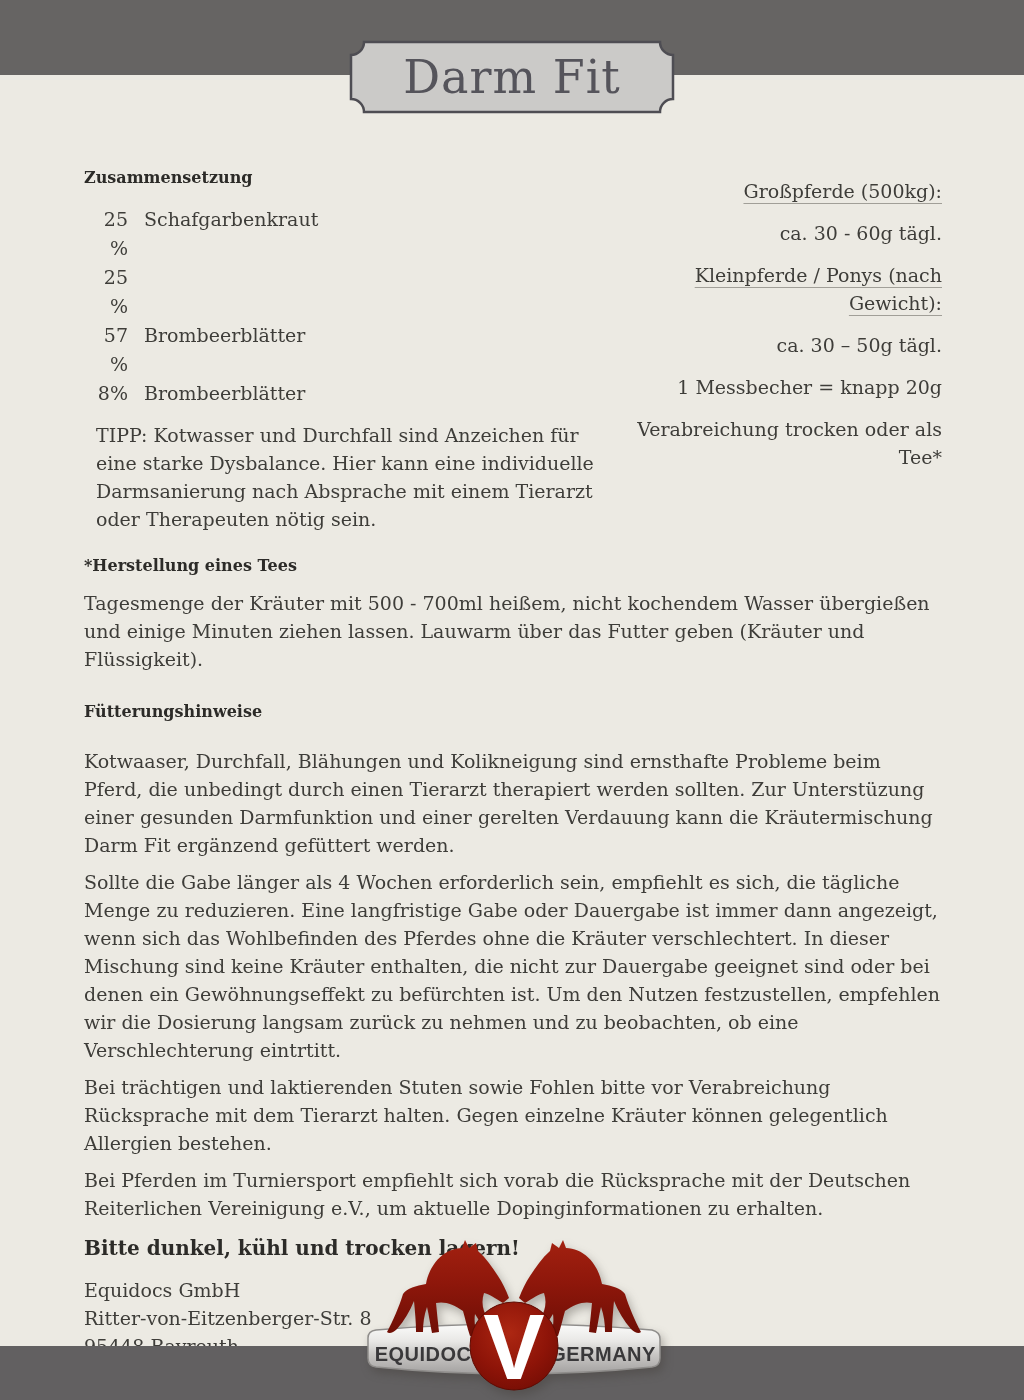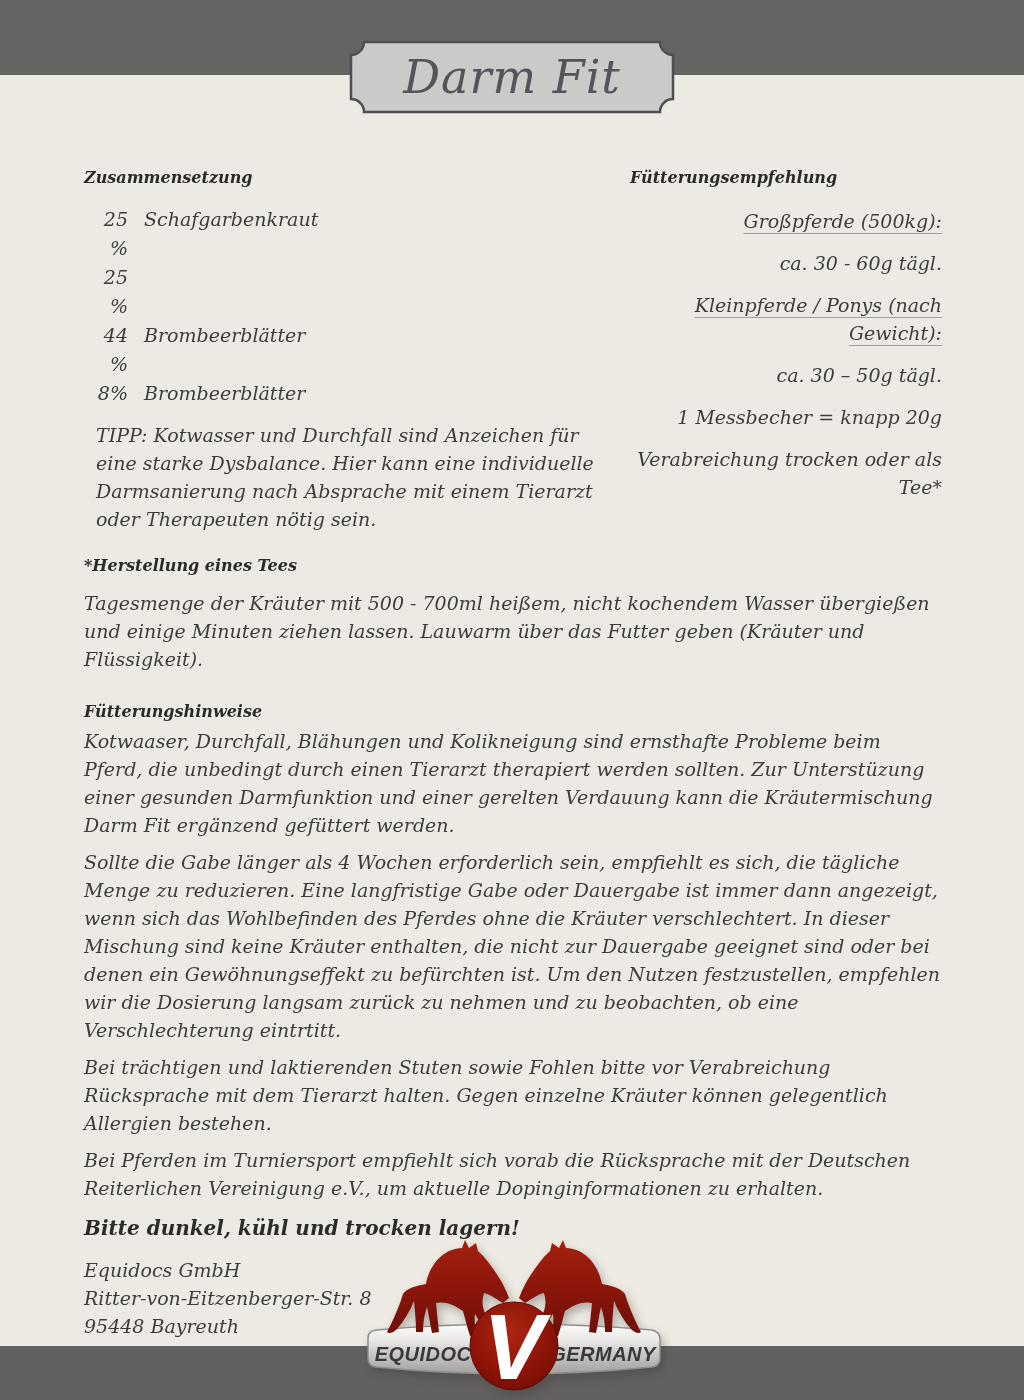--- a/index.html
+++ b/index.html
@@ -1,20 +1,20 @@
 <!DOCTYPE html>
 <html><head>
 <meta charset="utf-8">
 <title>Darm Fit</title>
 <style>
   html,body { margin:0; padding:0; background:#d8d6d0; }
   .page {
     position:relative; width:1024px; height:1400px; margin:0 auto;
     background:#ECEAE3; overflow:hidden;
-    font-family:"DejaVu Serif", serif; color:#3E3D39;font-style:italic;
+    font-family:"DejaVu Serif", serif; color:#3E3D39;
   }
   .top-band {
     position:absolute; top:0; left:0; width:1024px; height:75px;
     background:#666463;
   }
   .bottom-band {
     position:absolute; bottom:0; left:0; width:1024px; height:54px;
     background:#626061;
   }
   
@@ -43,21 +43,21 @@
   .comp-row .herb { margin-left:16px; }
   .tip { margin:13px 0 0 12px; line-height:28px; width:500px; }
   .feed-line { margin:14px 0 6px 0; line-height:28px;text-align:right; }
   .feed-line.underline {
     text-decoration:underline; text-decoration-thickness:1px;
     text-decoration-color:#A19F98; text-underline-offset:5px;
   }
   .section-tea { margin-top:18px; }
   .section-tea h3 { margin-bottom:8px; }
   .section-hints { margin-top:24px; }
-  .section-hints h3 { margin-bottom:0; }
+  .section-hints h3 { margin-bottom:20px; }
   .para { margin:0 0 9px 0; line-height:28px; }
   .storage {
     margin:11px 0 0 0; font-weight:700; font-size:20px; color:#2C2B28; line-height:30px;
   }
   .contact { margin-top:13px; line-height:28px; }
   
   .logo {
     position:absolute; left:338px; top:1240px; width:352px; height:160px; z-index:4;
     filter:drop-shadow(3px 5px 5px rgba(60,55,50,0.35));
   }
@@ -90,33 +90,32 @@
         <h2>Zusammensetzung</h2>
         <div>
           <div class="comp-row">
             <span class="pct">25 %</span>
             <span class="herb">Schafgarbenkraut</span>
           </div>
           <div class="comp-row">
             <span class="pct">25 %</span>
           </div>
           <div class="comp-row">
-            <span class="pct">44 %</span>
+            <span class="pct">57 %</span>
             <span class="herb">Brombeerblätter</span>
           </div>
           <div class="comp-row">
             <span class="pct">8%</span>
             <span class="herb">Brombeerblätter</span>
           </div>
         </div>
         <p class="tip">TIPP: Kotwasser und Durchfall sind Anzeichen für eine starke Dysbalance. Hier kann eine individuelle Darmsanierung nach Absprache mit einem Tierarzt oder Therapeuten nötig sein.</p>
       </section>
 
       <section class="col-right">
-        <h2>Fütterungsempfehlung</h2>
         <p class="feed-line underline">Großpferde (500kg):</p>
         <p class="feed-line">ca. 30 - 60g tägl.</p>
         <p class="feed-line underline">Kleinpferde / Ponys (nach Gewicht):</p>
         <p class="feed-line">ca. 30 – 50g tägl.</p>
         <p class="feed-line">1 Messbecher = knapp 20g</p>
         <p class="feed-line">Verabreichung trocken oder als Tee*</p>
       </section>
     </div>
 
     <section class="section-tea">

